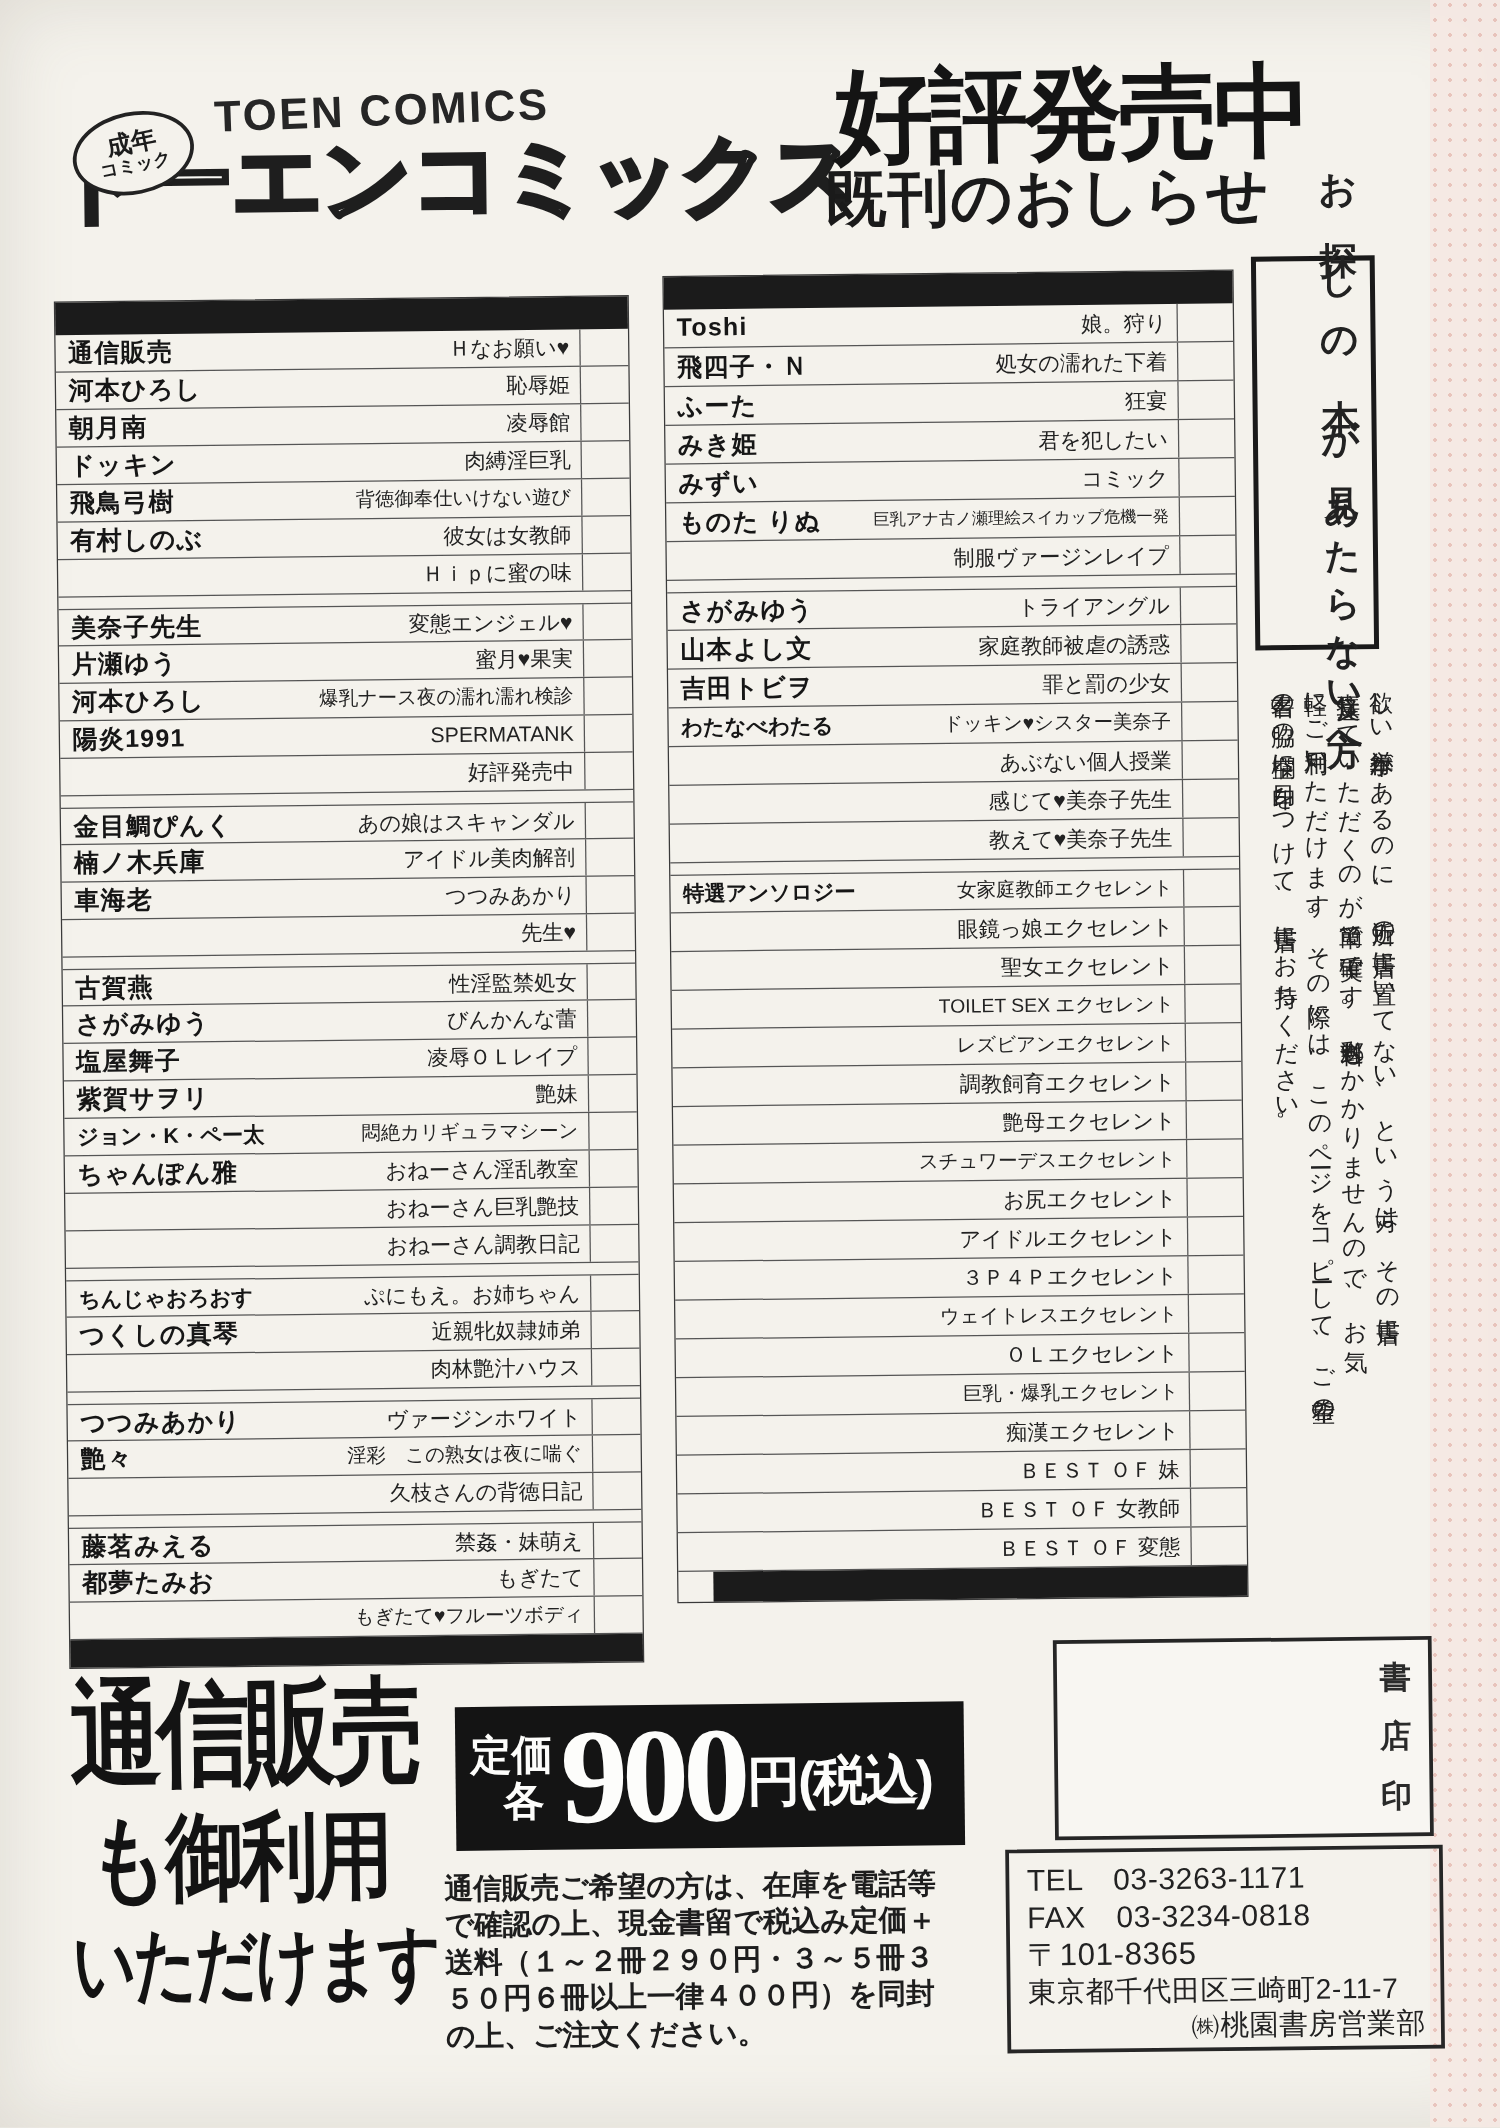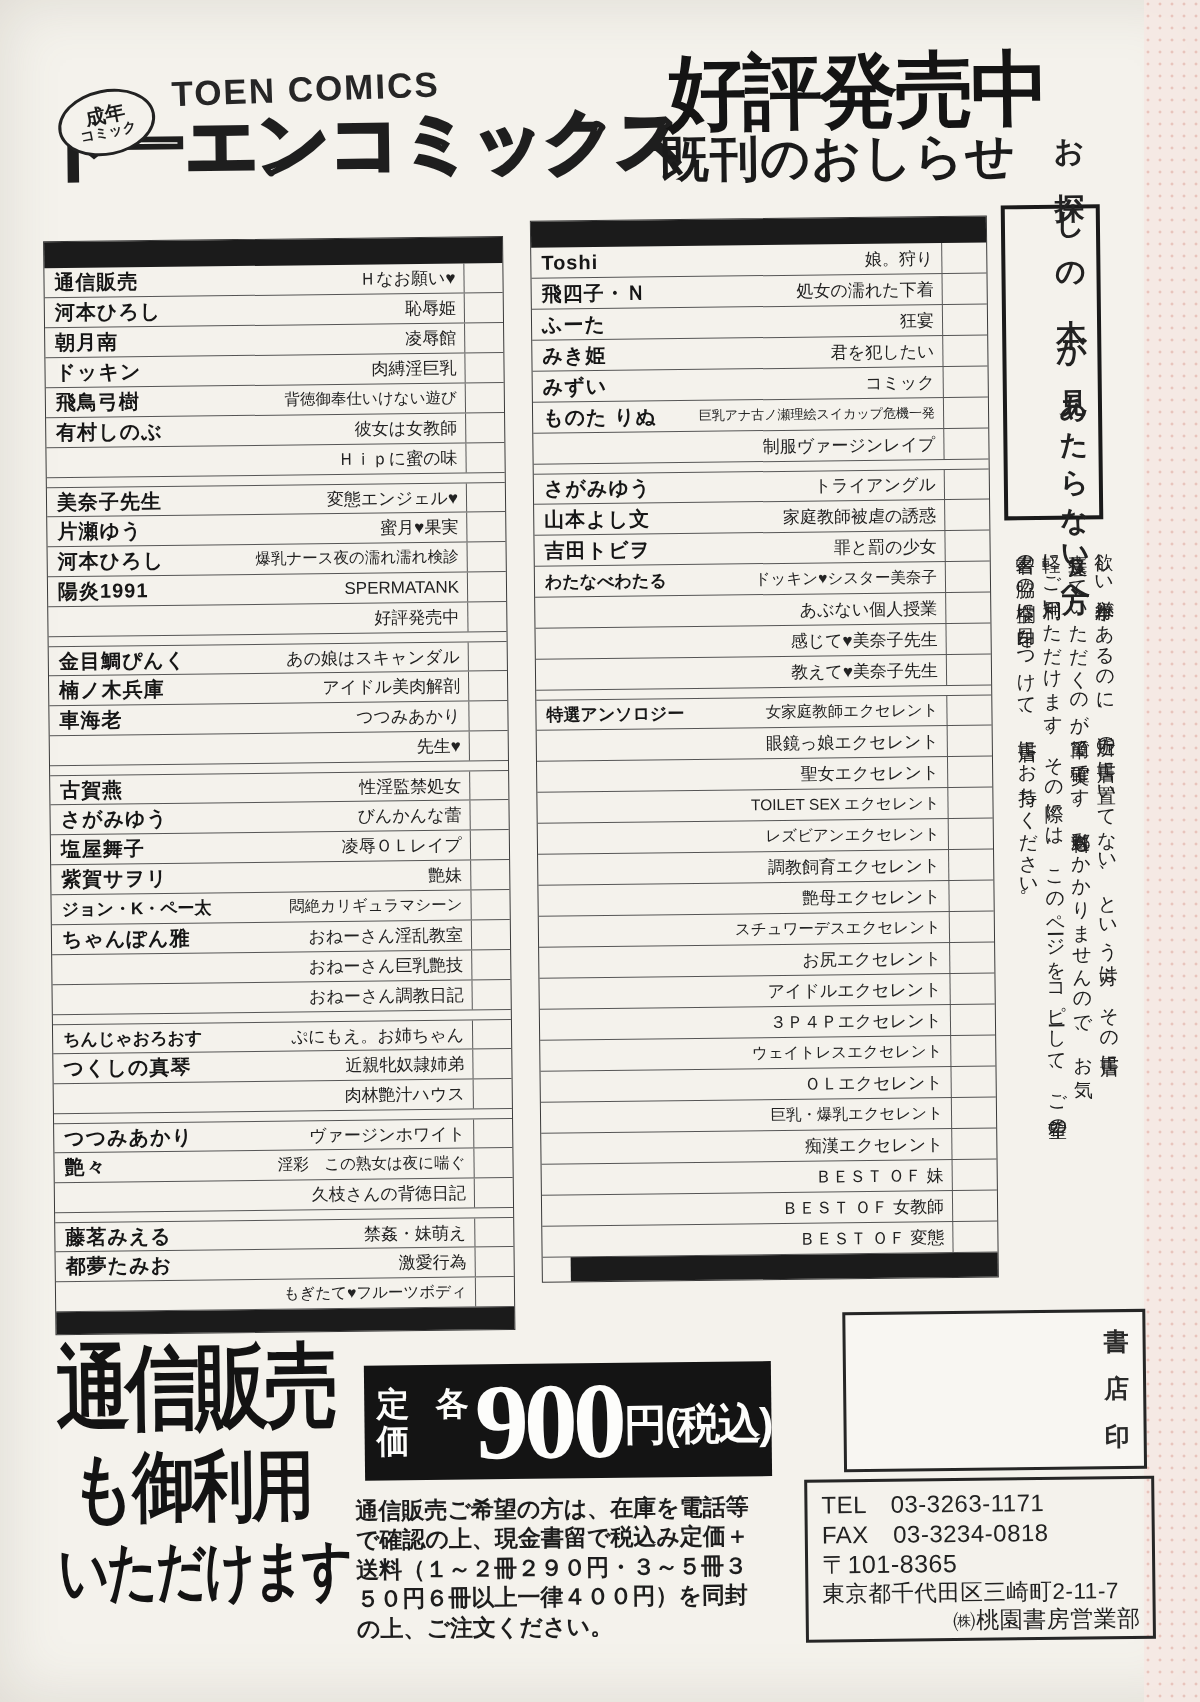--- a/index.html
+++ b/index.html
@@ -93,21 +93,21 @@
   .mail-order div{font-weight:900;color:#131313;line-height:1;transform-origin:left top;white-space:nowrap;}
   .mail-order div:nth-child(1){font-size:92px;letter-spacing:-5px;transform:scaleX(.80);margin-bottom:16px;}
   .mail-order div:nth-child(2){font-size:76px;letter-spacing:-3px;transform:scaleX(.82);margin-left:14px;margin-bottom:14px;}
   .mail-order div:nth-child(3){font-size:64px;letter-spacing:-3px;transform:scaleX(.78);}
 
   .price-box{
     position:absolute;left:358px;top:1363px;width:407px;height:115px;
     background:#141414;display:flex;align-items:center;padding-left:12px;
     box-sizing:border-box;color:#fdfdfb;
   }
-  .price-label{display:flex;flex-direction:row;line-height:1.1;margin-right:4px;}
+  .price-label{display:flex;flex-direction:column;line-height:1.1;margin-right:4px;}
   .price-label .pl1{font-size:33px;font-weight:900;}
   .price-label .pl2{font-size:33px;font-weight:900;margin-left:26px;}
   .price-amount{
     font-family:"Liberation Serif","DejaVu Serif",serif;font-size:108px;
     font-weight:700;letter-spacing:-5px;line-height:.9;margin:0 2px;
   }
   .price-suffix{font-size:43px;font-weight:900;margin-top:10px;letter-spacing:-2px;white-space:nowrap;}
 
   .order-note{position:absolute;left:348px;top:1494px;width:420px;
     font-size:23px;font-weight:700;line-height:1.28;color:#1d1d1d;}
@@ -365,21 +365,21 @@
         <div class="trow gap">
           <div class="cmain">
             <span class="author">藤茗みえる</span>
             <span class="title">禁姦・妹萌え</span>
           </div>
           <div class="ccheck"></div>
         </div>
         <div class="trow">
           <div class="cmain">
             <span class="author">都夢たみお</span>
-            <span class="title">激愛行為</span>
+            <span class="title">もぎたて</span>
           </div>
           <div class="ccheck"></div>
         </div>
         <div class="trow">
           <div class="cmain">
             <span class="author"></span>
             <span class="title tsm">もぎたて♥フルーツボディ</span>
           </div>
           <div class="ccheck"></div>
         </div>

